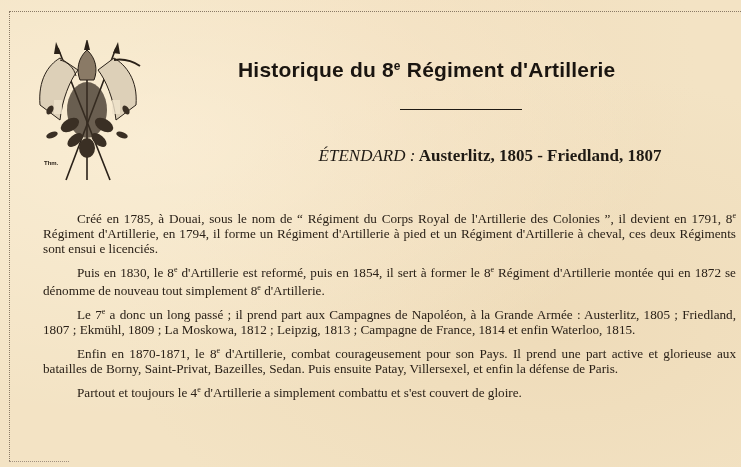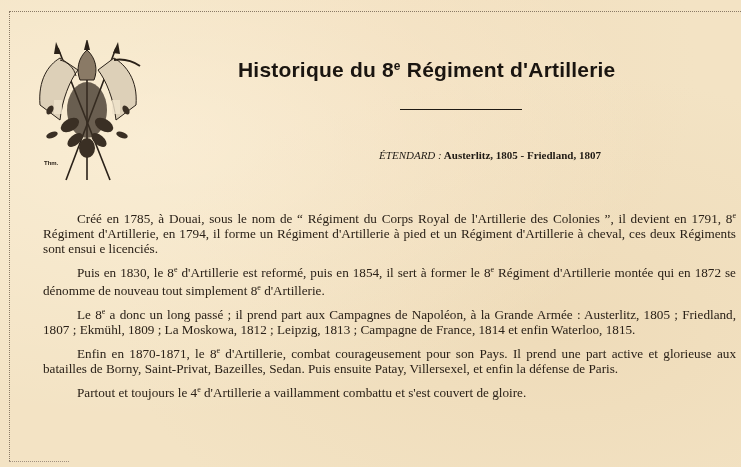--- a/index.html
+++ b/index.html
@@ -39,21 +39,21 @@
     font-weight: bold; font-size: 21px; color: #1a1510; letter-spacing: 0.2px;
     white-space: nowrap;
   }
   .title sup { font-size: 12px; vertical-align: 7px; }
   .rule {
     position: absolute; left: 400px; top: 109px; width: 122px; height: 0;
     border-top: 1.5px solid #1f1a14;
   }
   .etendard {
     position: absolute; left: 240px; top: 143px; width: 500px;
-    text-align: center; font-size: 11px; line-height: 25px;
+    text-align: center; font-size: 17px; line-height: 25px;
     font-family: "Liberation Serif", "DejaVu Serif", serif; font-weight: bold;
     color: #1f1a14;
   }
   .etendard .label { font-style: italic; font-weight: normal; }
   .body-text {
     position: absolute; left: 43px; top: 208px; width: 693px;
     font-size: 13.2px; line-height: 15px; color: #2a2118;
     text-align: justify;
   }
   .body-text p { margin: 0 0 6px 0; text-indent: 34px; text-align: justify; }
@@ -114,16 +114,16 @@
 
 <div class="rule"></div>
 
 <div class="etendard">
   <div><span class="label">ÉTENDARD :</span><span> Austerlitz, 1805 - Friedland, 1807</span></div>
 </div>
 
 <div class="body-text">
   <p><span>Créé en 1785, à Douai, sous le nom de “ Régiment du Corps Royal de l'Artillerie des Colonies ”, il devient en 1791, 8</span><span class="sup">e</span><span> Régiment d'Artillerie, en 1794, il forme un Régiment d'Artillerie à pied et un Régiment d'Artillerie à cheval, ces deux Régiments sont ensui e licenciés.</span></p>
   <p><span>Puis en 1830, le 8</span><span class="sup">e</span><span> d'Artillerie est reformé, puis en 1854, il sert à former le 8</span><span class="sup">e</span><span> Régiment d'Artillerie montée qui en 1872 se dénomme de nouveau tout simplement 8</span><span class="sup">e</span><span> d'Artillerie.</span></p>
-  <p><span>Le 8</span><span class="sup">e</span><span> a donc un long passé ; il prend part aux Campagnes de Napoléon, à la Grande Armée : Austerlitz, 1805 ; Friedland, 1807 ; Ekmühl, 1809 ; La Moskowa, 1812 ; Leipzig, 1813 ; Campagne de France, 1814 et enfin Waterloo, 1815.</span></p>
+  <p><span>Le 7</span><span class="sup">e</span><span> a donc un long passé ; il prend part aux Campagnes de Napoléon, à la Grande Armée : Austerlitz, 1805 ; Friedland, 1807 ; Ekmühl, 1809 ; La Moskowa, 1812 ; Leipzig, 1813 ; Campagne de France, 1814 et enfin Waterloo, 1815.</span></p>
   <p><span>Enfin en 1870-1871, le 8</span><span class="sup">e</span><span> d'Artillerie, combat courageusement pour son Pays. Il prend une part active et glorieuse aux batailles de Borny, Saint-Privat, Bazeilles, Sedan. Puis ensuite Patay, Villersexel, et enfin la défense de Paris.</span></p>
-  <p class="last"><span>Partout et toujours le 4</span><span class="sup">e</span><span> d'Artillerie a vaillamment combattu et s'est couvert de gloire.</span></p>
+  <p class="last"><span>Partout et toujours le 4</span><span class="sup">e</span><span> d'Artillerie a simplement combattu et s'est couvert de gloire.</span></p>
 </div>
 
 </body></html>

